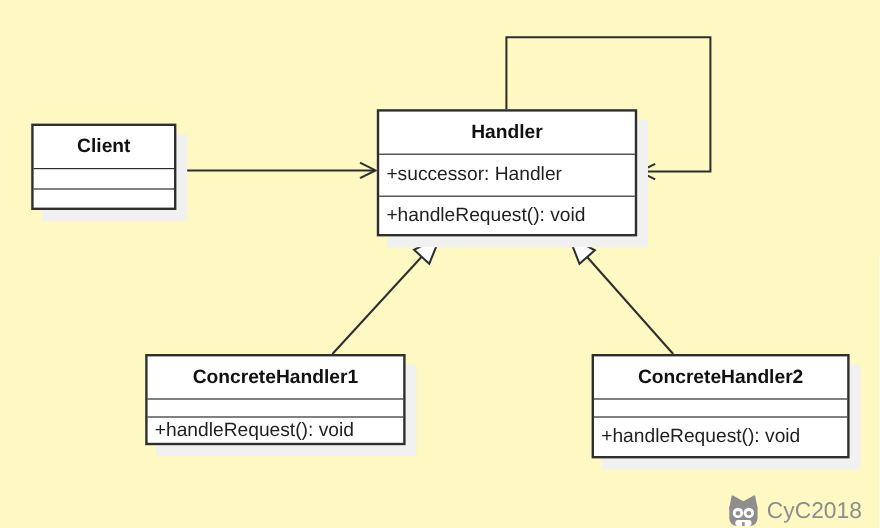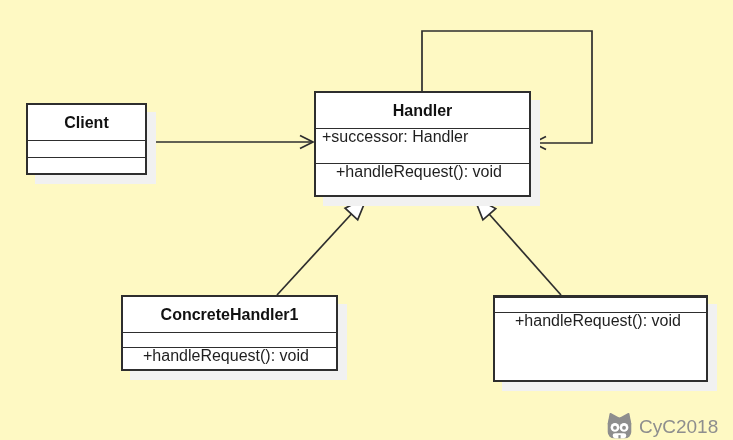--- a/index.html
+++ b/index.html
@@ -36,25 +36,25 @@
     justify-content: center;
     font-weight: bold;
     font-size: 16px;
     color: #111111;
     flex: 0 0 auto;
   }
   .uml-compartment {
     border-top: 1.5px solid #2e2e2e;
     display: flex;
     flex-direction: column;
-    justify-content: flex-start;
+    justify-content: center;
     flex: 0 0 auto;
     box-sizing: border-box;
   }
-  .uml-compartment.grow { flex: 1 1 auto; padding-left: 14px; }
+  .uml-compartment.grow { flex: 1 1 auto; }
   .uml-member {
     font-size: 16px;
     color: #1f1f1f;
     line-height: 1;
     padding: 0 6px;
     white-space: nowrap;
   }
   .watermark {
     position: absolute;
     left: 605px;
@@ -116,20 +116,21 @@
 
   <div class="uml-class" style="left:121px; top:295px; width:217px; height:76px;">
     <div class="uml-title" style="height:35px;">ConcreteHandler1</div>
     <div class="uml-compartment" style="height:15px;"></div>
     <div class="uml-compartment grow">
       <div class="uml-member">+handleRequest(): void</div>
     </div>
   </div>
 
   <div class="uml-class" style="left:493px; top:295px; width:215px; height:87px;">
+    <div class="uml-title" style="height:35px;">ConcreteHandler2</div>
     <div class="uml-compartment" style="height:15px;"></div>
     <div class="uml-compartment grow">
       <div class="uml-member">+handleRequest(): void</div>
     </div>
   </div>
 
   <div class="watermark">
     <svg width="29" height="29" viewBox="0 0 32 32">
       <polygon points="4,13 6,2 15,7" fill="#8e8e8e" stroke="#8e8e8e" stroke-width="2" stroke-linejoin="round"></polygon>
       <polygon points="28,13 26,2 17,7" fill="#8e8e8e" stroke="#8e8e8e" stroke-width="2" stroke-linejoin="round"></polygon>

